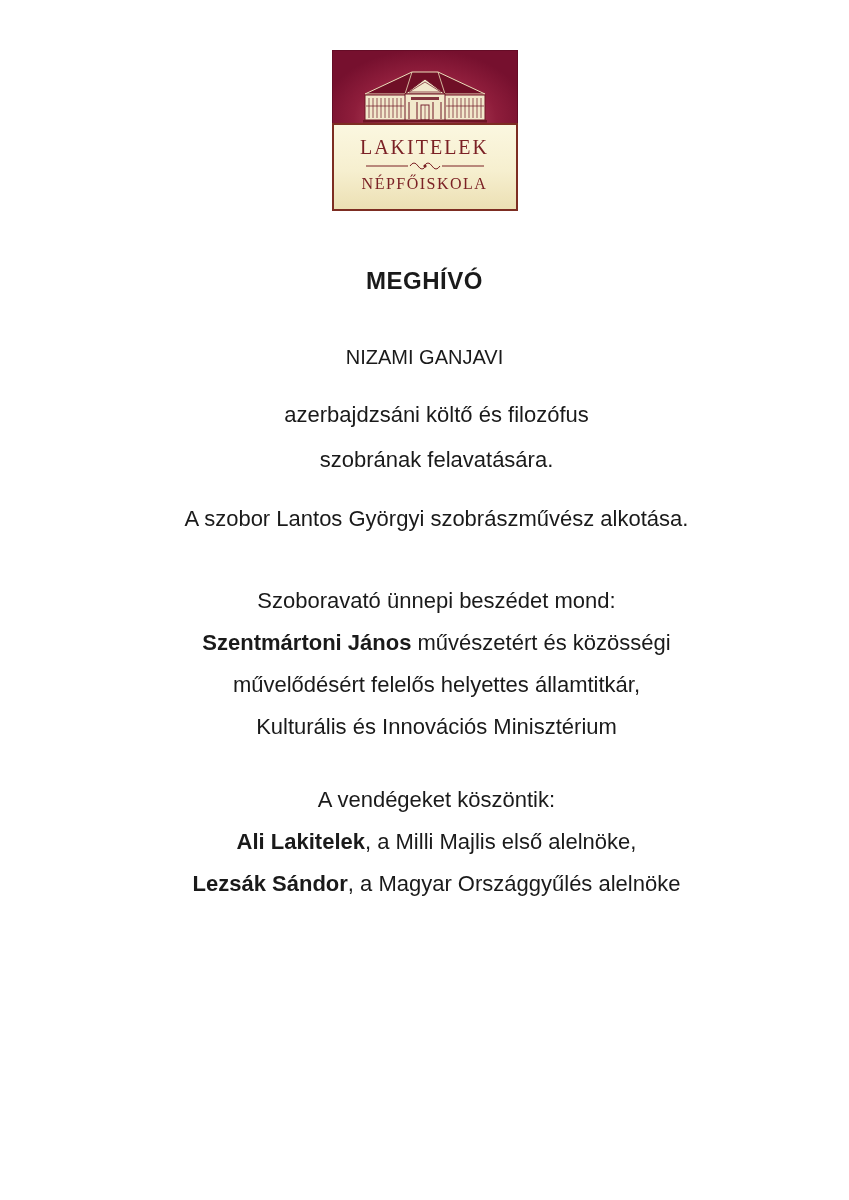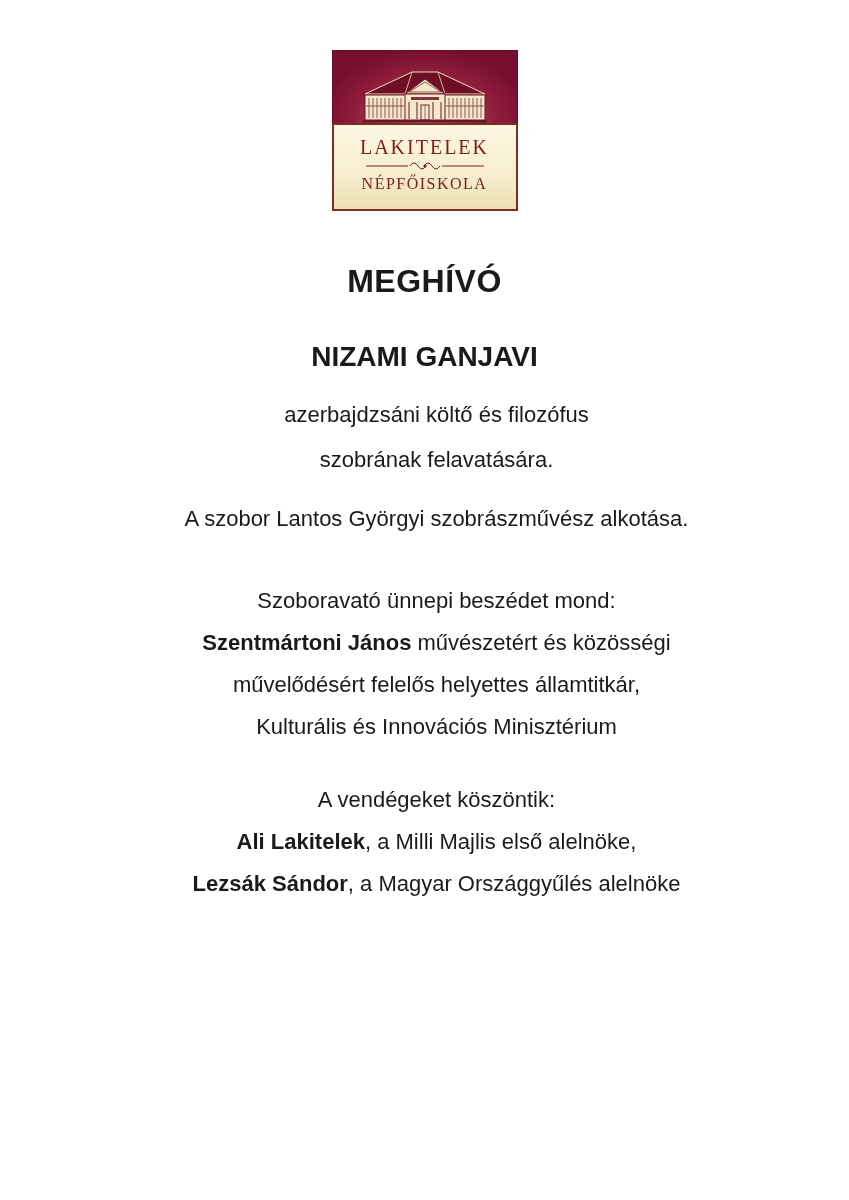--- a/index.html
+++ b/index.html
@@ -56,29 +56,29 @@
     line-height: 20px;
   }
   .logo-ornament {
     height: 10px;
     line-height: 0;
     margin: 2px 0 3px 0;
   }
 
   
   .title {
-    font-size: 32px;
+    font-size: 24px;
     font-weight: bold;
     line-height: 48px;
     letter-spacing: 0.5px;
     margin: 46px 0 0 0;
   }
   .honoree {
-    font-size: 28px;
-    font-weight: bold;
+    font-size: 20px;
+    font-weight: normal;
     line-height: 40px;
     margin: 32px 0 0 0;
   }
   p.body { font-size: 22px; margin: 0; padding-left: 24px; }
   .desc      { line-height: 45px; margin-top: 15px !important; }
   .sculptor  { line-height: 45px; margin-top: 14px !important; }
   .whenwhere { line-height: 42px; margin-top: 25px !important; }
   .speech    { line-height: 42px; margin-top: 39px !important; }
   .greeters  { line-height: 42px; margin-top: 31px !important; }
   .performer { line-height: 42px; margin-top: 39px !important; }

